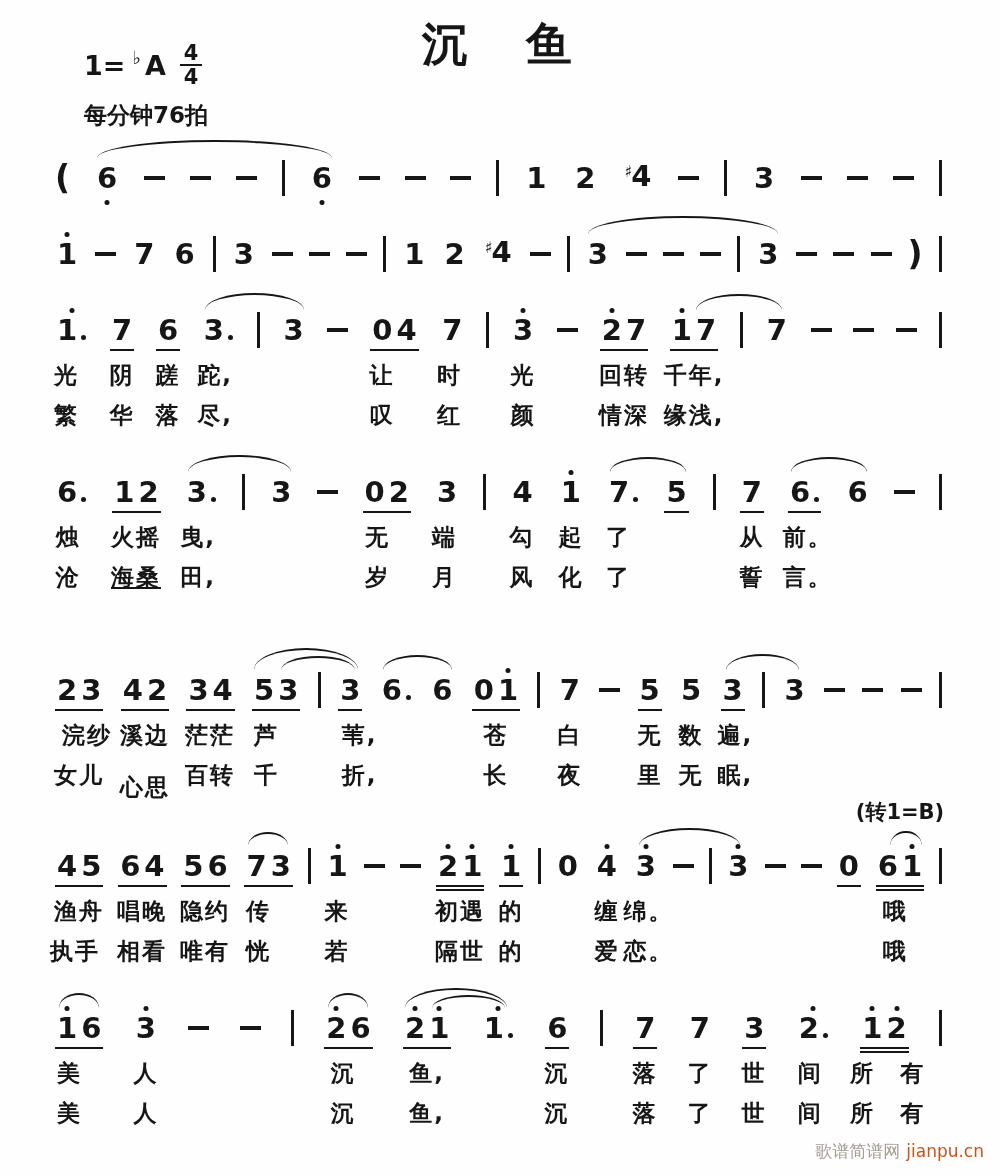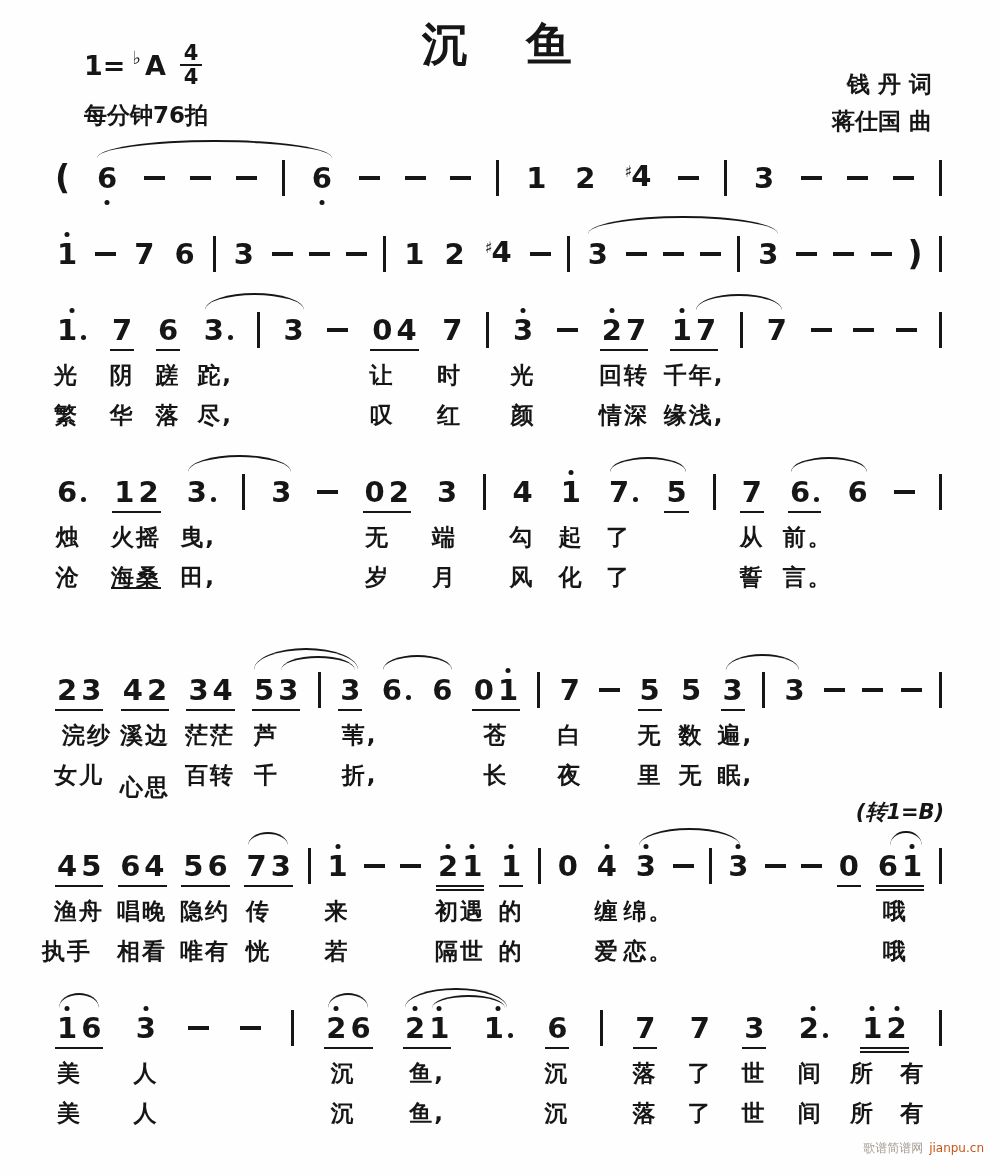--- a/index.html
+++ b/index.html
@@ -49,21 +49,21 @@
     background:var(--ink,#161616);margin-left:4px;}
   .dash{width:21px;height:4px;background:var(--ink,#161616);}
   .bar{width:3px;height:36px;background:var(--ink,#161616);}
   .paren{font-size:33px;font-weight:bold;line-height:36px;}
   .arc{position:absolute;border-top:2.5px solid var(--ink,#161616);
     border-radius:50% 50% 0 0 / 100% 100% 0 0;}
   .lyr{position:absolute;transform:translateX(-50%);white-space:nowrap;
     font-size:23px;font-weight:bold;letter-spacing:2px;}
   .modulation{position:absolute;transform:translateX(-50%);white-space:nowrap;
     font-size:21px;font-weight:bold;}
-  .watermark{position:absolute;right:16px;top:1140px;font-size:12px;}
+  .watermark{position:absolute;right:16px;top:1140px;font-size:17px;}
   .wm-site{color:var(--wm-site,#a39d92);}
   .wm-domain{color:var(--wm-domain,#c7551a);margin-left:6px;}
 </style>
 </head>
 <body>
 
 <div class="page" style="--ink: #161616; --wm-site: #a39d92; --wm-domain: #c7551a;">
   <div class="title">沉　鱼</div>
 
   <div class="keysig">
@@ -71,24 +71,20 @@
       <span class="flat">♭</span>
       <span>A</span>
     <span class="frac">
       <span class="num">4</span>
       <span class="den">4</span>
     </span>
   </div>
 
   <div class="tempo">每分钟76拍</div>
 
-  <div class="credits">
-    <div>钱 丹 词</div>
-    <div>蒋仕国 曲</div>
-  </div>
 
   <div id="score">
       <div class="score-line">
         <div class="note-row">
           <div class="paren">(</div>
           <div class="group">
             <div class="note lo"><div class="digit" style="display: inline-block;">6</div></div>
           </div>
           <div class="dash"></div>
           <div class="dash"></div>
@@ -457,31 +453,31 @@
         <div class="lyr" style="left: 24px; top: 78px;">渔舟</div>
         <div class="lyr" style="left: 87px; top: 78px;">唱晚</div>
         <div class="lyr" style="left: 150px; top: 78px;">隐约</div>
         <div class="lyr" style="left: 203.4px; top: 78px;">传</div>
         <div class="lyr" style="left: 282px; top: 78px;">来</div>
         <div class="lyr" style="left: 405px; top: 78px;">初遇</div>
         <div class="lyr" style="left: 456px; top: 78px;">的</div>
         <div class="lyr" style="left: 552px; top: 78px;">缠</div>
         <div class="lyr" style="left: 593.4px; top: 78px;">绵。</div>
         <div class="lyr" style="left: 840.2px; top: 78px;">哦</div>
-        <div class="lyr" style="left: 12px; top: 118px;">执手</div>
+        <div class="lyr" style="left: 20px; top: 118px;">执手</div>
         <div class="lyr" style="left: 87px; top: 118px;">相看</div>
         <div class="lyr" style="left: 150px; top: 118px;">唯有</div>
         <div class="lyr" style="left: 203.4px; top: 118px;">恍</div>
         <div class="lyr" style="left: 282px; top: 118px;">若</div>
         <div class="lyr" style="left: 405px; top: 118px;">隔世</div>
         <div class="lyr" style="left: 456px; top: 118px;">的</div>
         <div class="lyr" style="left: 552px; top: 118px;">爱</div>
         <div class="lyr" style="left: 593.4px; top: 118px;">恋。</div>
         <div class="lyr" style="left: 840.2px; top: 118px;">哦</div>
-        <div class="modulation" style="left: 845px; top: -20px; font-style: italic;">(转1=B)</div>
+        <div class="modulation" style="left: 845px; top: -20px;">(转1=B)</div>
       </div>
       <div class="score-line with-lyrics">
         <div class="note-row">
           <div class="group u1">
             <div class="note hi"><div class="digit" style="display: inline-block;">1</div></div>
             <div class="note"><div class="digit" style="display: inline-block;">6</div></div>
           </div>
           <div class="group">
             <div class="note hi"><div class="digit" style="display: inline-block;">3</div></div>
           </div>

